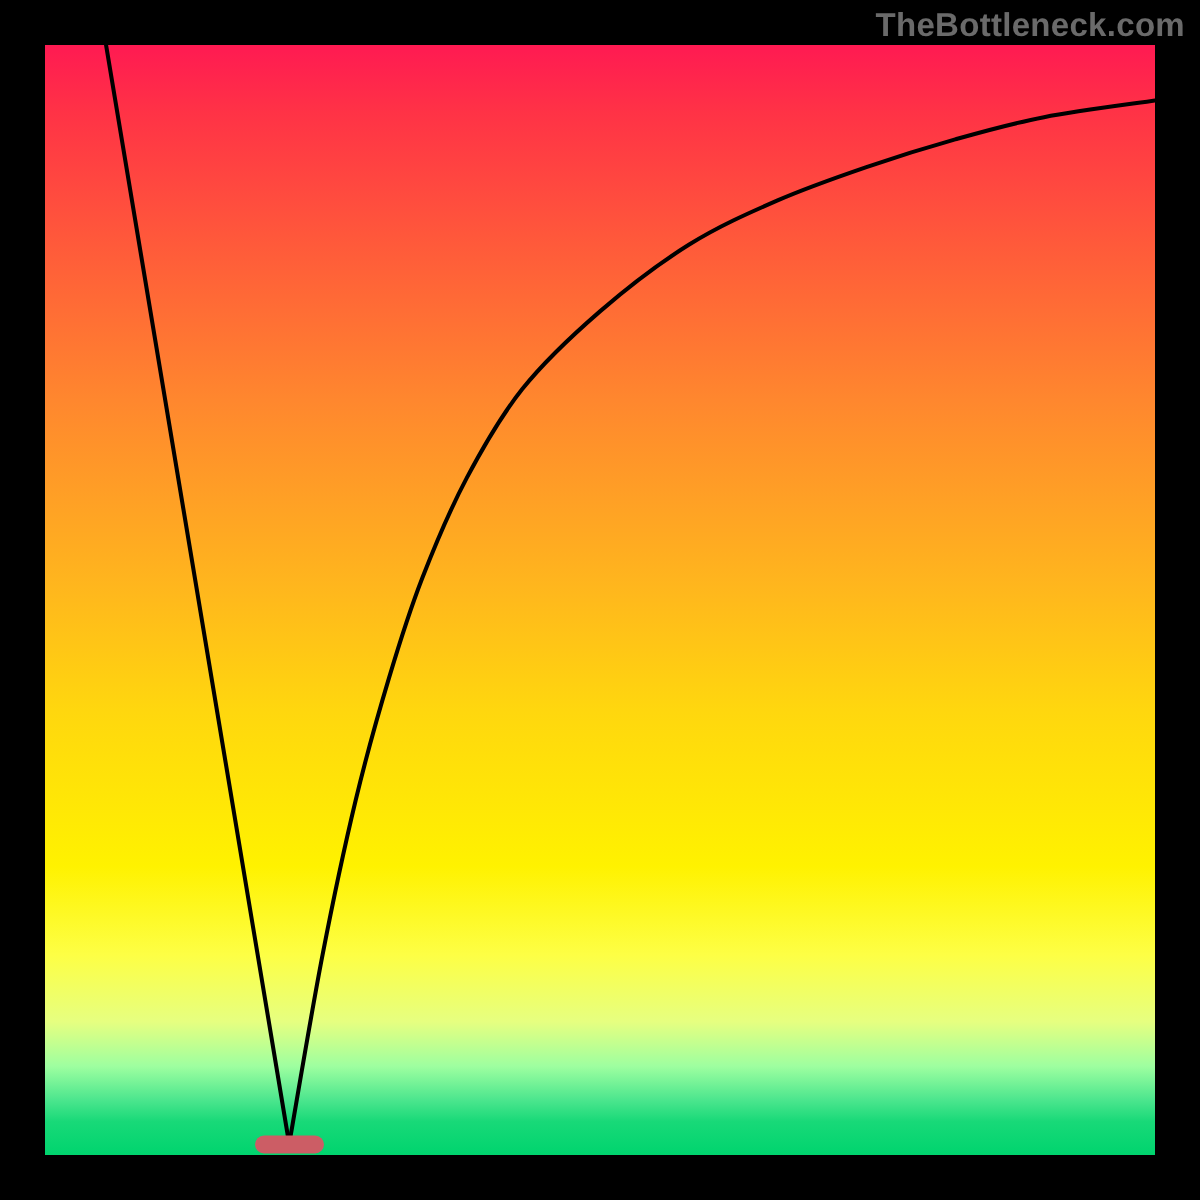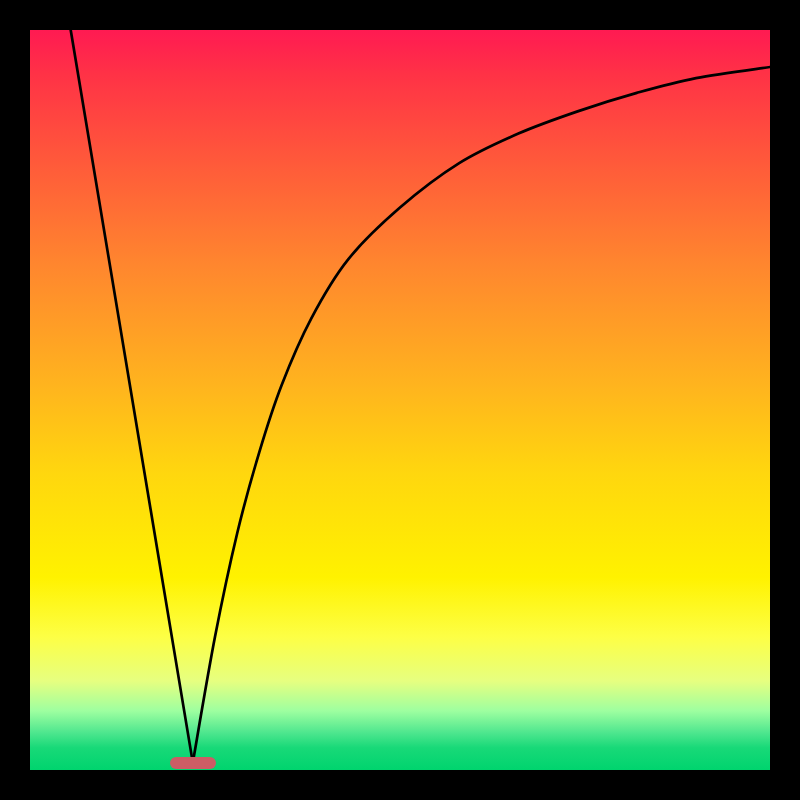--- a/index.html
+++ b/index.html
@@ -63,20 +63,21 @@
     height: 12px;
     border-radius: 7px;
     background: #cc5d65;
     transform: translate(-50%, -50%);
   }
 </style>
 </head>
 <body>
 
 <div class="frame">
+  <div class="watermark">TheBottleneck.com</div>
   <div class="plot-area">
     <svg class="curve" viewBox="0 0 740 740" preserveAspectRatio="none">
       <path d="M 40.70 0.00 L 162.80 732.60" id="path-left" fill="none" stroke="#000" stroke-width="2.7" stroke-linecap="round"></path>
       <path d="M 162.80 732.60 C 166.50 711.63, 177.60 645.03, 185.00 606.80 C 192.40 568.57, 199.80 534.03, 207.20 503.20 C 214.60 472.37, 222.00 446.47, 229.40 421.80 C 236.80 397.13, 242.97 377.40, 251.60 355.20 C 260.23 333.00, 270.10 309.57, 281.20 288.60 C 292.30 267.63, 303.40 247.90, 318.20 229.40 C 333.00 210.90, 351.50 193.63, 370.00 177.60 C 388.50 161.57, 409.47 145.53, 429.20 133.20 C 448.93 120.87, 468.67 112.23, 488.40 103.60 C 508.13 94.97, 527.87 88.18, 547.60 81.40 C 567.33 74.62, 587.07 68.45, 606.80 62.90 C 626.53 57.35, 643.80 52.42, 666.00 48.10 C 688.20 43.78, 727.67 38.85, 740.00 37.00" id="path-right" fill="none" stroke="#000" stroke-width="2.7" stroke-linecap="round"></path>
     </svg>
     <div class="marker" id="marker" style="left: 162.8px; top: 732.6px;"></div>
   </div>
 </div>
 
 </body></html>

